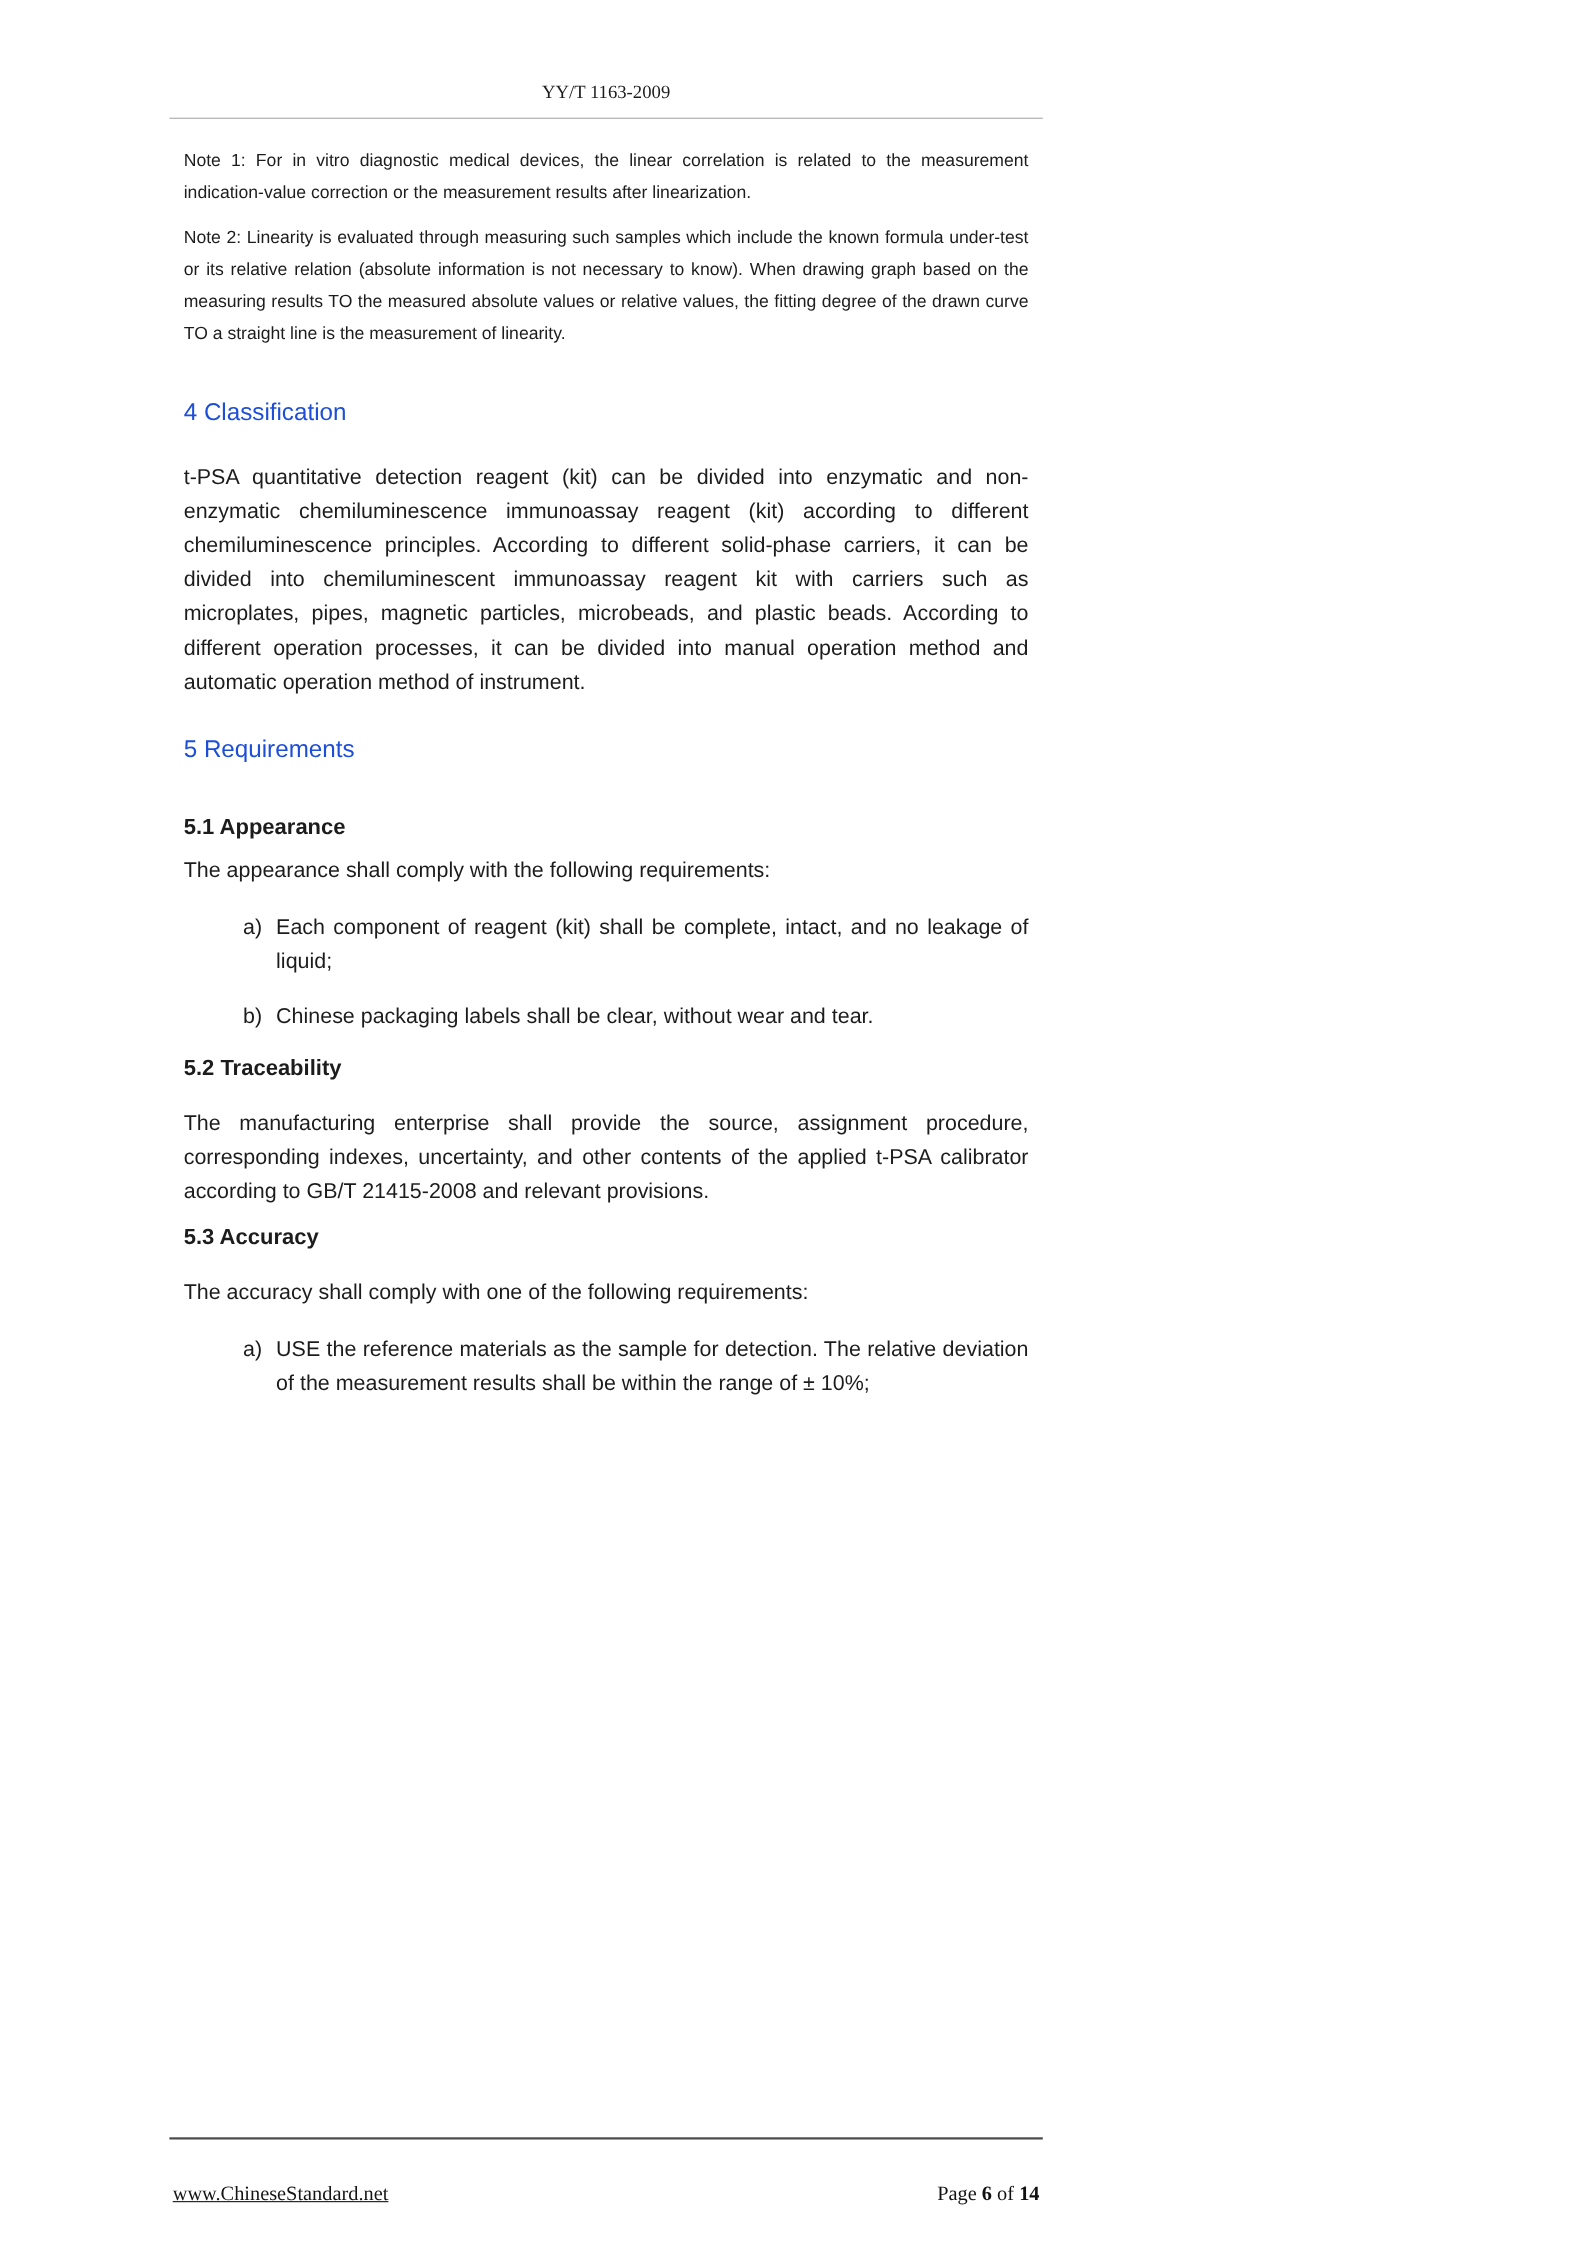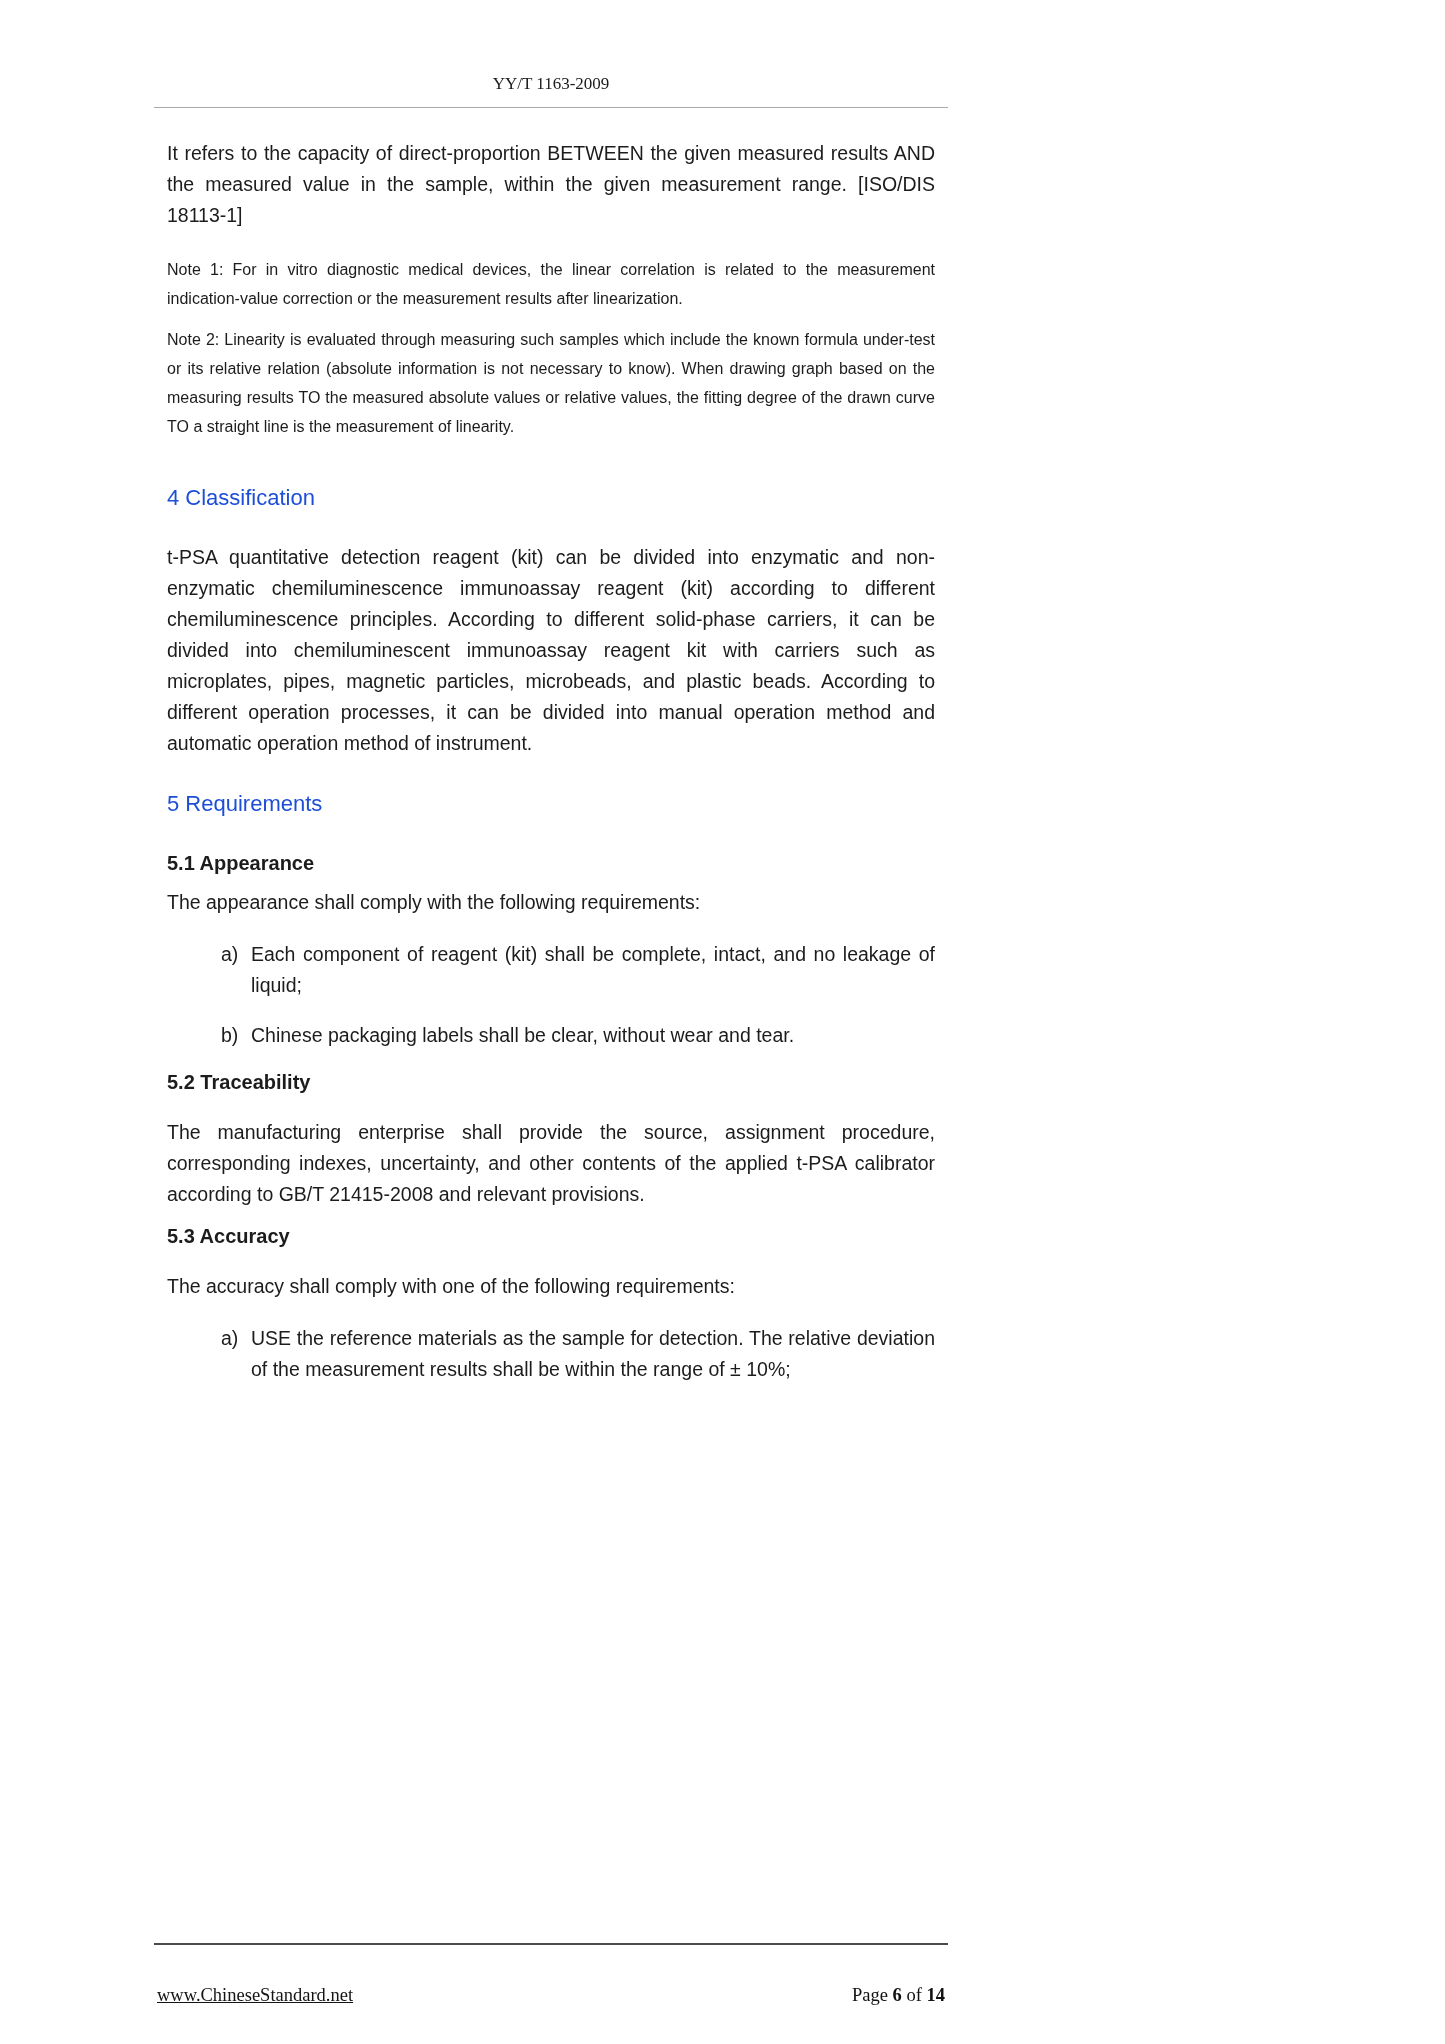--- a/index.html
+++ b/index.html
@@ -38,21 +38,21 @@
   }
   .list-item {
     display:flex; font-size:19.5px; line-height:31px;
     margin-left:67px; margin-right:13px; color:#1c1c1c;
   }
   .li-label { flex:none; width:30px; }
   .li-text { flex:1; text-align:justify; }
 
   .mt14 { margin-top:14px; }  .mt19 { margin-top:19px; }
   .mt21 { margin-top:21px; }  .mt24 { margin-top:24px; }
-  .mt26 { margin-top:26px; }  .mt27 { margin-top:12px; }
+  .mt26 { margin-top:38px; }  .mt27 { margin-top:12px; }
   .mt28 { margin-top:23px; }  .mt30 { margin-top:30px; }
   .mt36 { margin-top:36px; }
 
   .footer { position:absolute; left:154px; width:794px; top:1943px;
     font-family:"Liberation Serif", serif; }
   .footer-rule { border-top:2px solid #4a4a4a; height:0; }
   .footer-row {
     display:flex; justify-content:space-between; align-items:flex-end;
     margin-top:40px; font-size:18.5px; color:#111; padding:0 3px;
   }
@@ -61,21 +61,20 @@
   .page-num { font-weight:700; }
 </style>
 </head>
 <body>
 
 <div class="content">
 
   <div class="doc-code">YY/T 1163-2009</div>
   <div class="header-rule"></div>
 
-  <p class="body-text mt30">It refers to the capacity of direct-proportion BETWEEN the given measured results AND the measured value in the sample, within the given measurement range. [ISO/DIS 18113-1]</p>
 
   <p class="note mt24">Note 1: For in vitro diagnostic medical devices, the linear correlation is related to the measurement indication-value correction or the measurement results after linearization.</p>
 
   <p class="note mt27">Note 2: Linearity is evaluated through measuring such samples which include the known formula under-test or its relative relation (absolute information is not necessary to know). When drawing graph based on the measuring results TO the measured absolute values or relative values, the fitting degree of the drawn curve TO a straight line is the measurement of linearity.</p>
 
   <h1 class="sec-heading mt36">4 Classification</h1>
 
   <p class="body-text mt28">t-PSA quantitative detection reagent (kit) can be divided into enzymatic and non-enzymatic chemiluminescence immunoassay reagent (kit) according to different chemiluminescence principles. According to different solid-phase carriers, it can be divided into chemiluminescent immunoassay reagent kit with carriers such as microplates, pipes, magnetic particles, microbeads, and plastic beads. According to different operation processes, it can be divided into manual operation method and automatic operation method of instrument.</p>
 
   <h1 class="sec-heading mt24">5 Requirements</h1>

